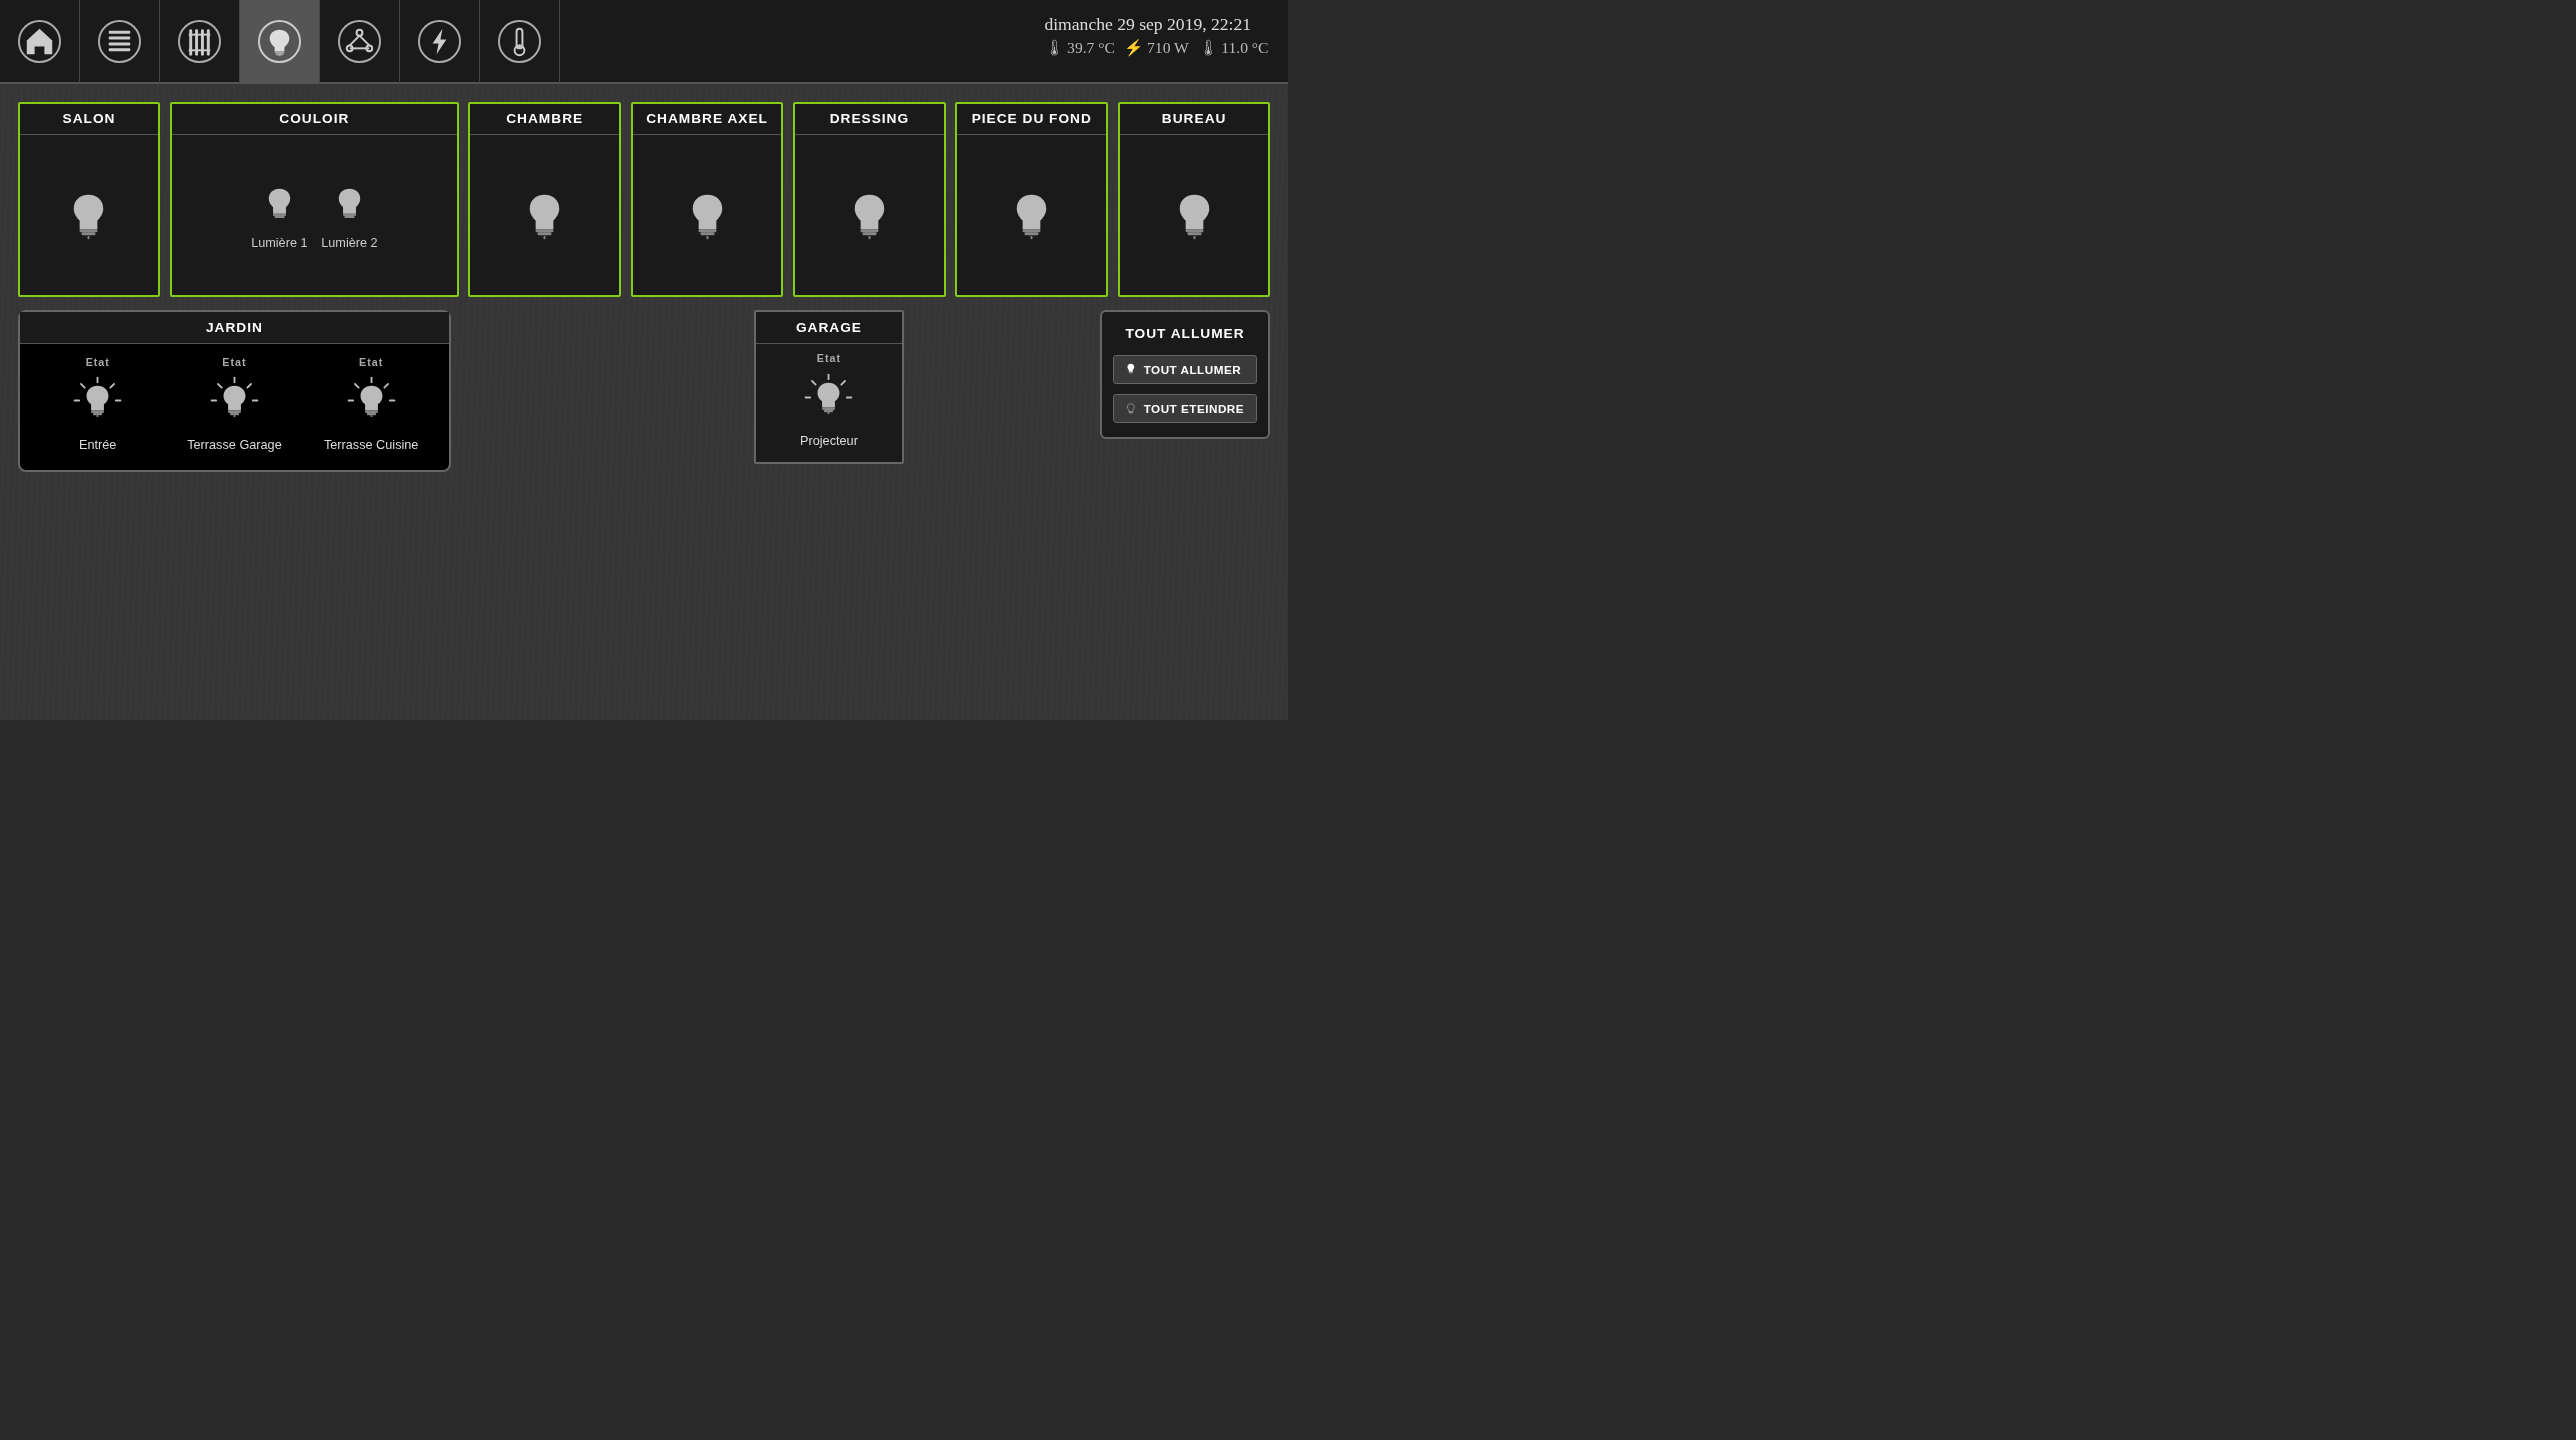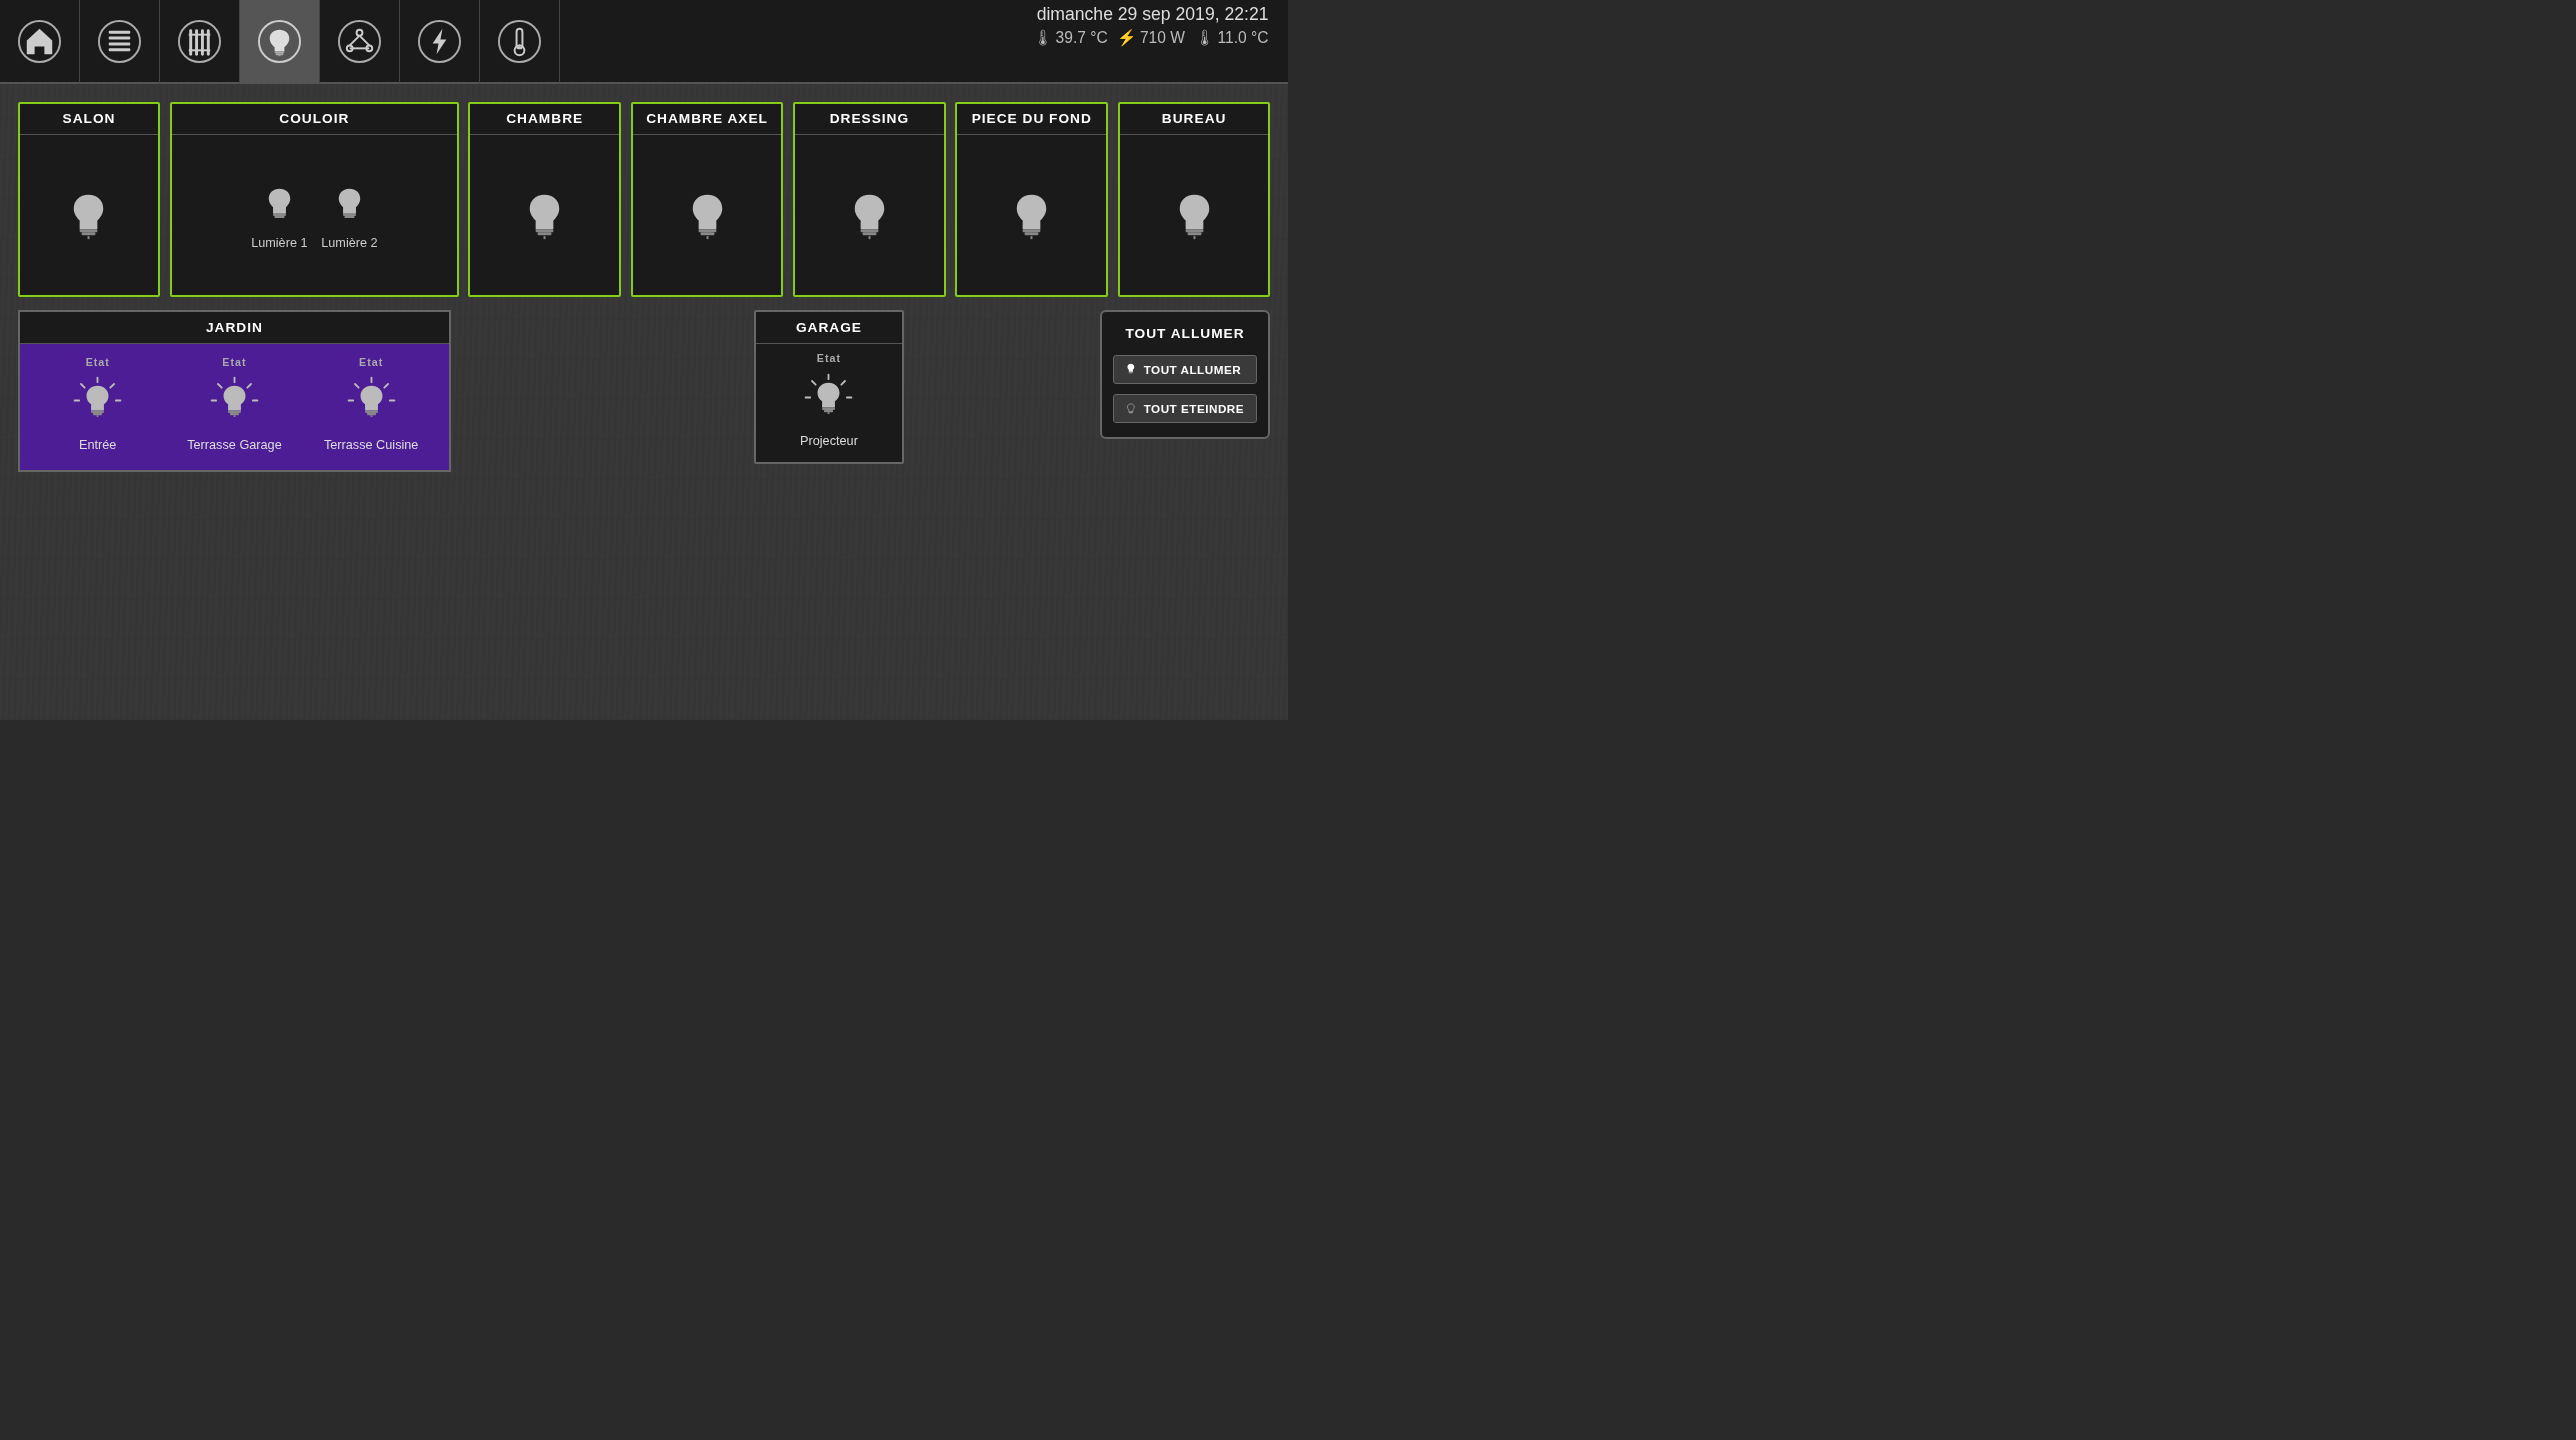--- a/index.html
+++ b/index.html
@@ -75,23 +75,24 @@
     }
 
     .nav-icon-btn svg {
       width: 45px;
       height: 45px;
     }
 
     .top-right-info {
       position: absolute;
       right: 19.5px;
-      top: 4px;
-      text-align: right;
+      top: 14px;
+      text-align: left;
       color: #ccc;
+      font-family: Liberation Serif, serif;
     }
 
     .datetime {
       font-size: 17.6px;
       color: #ddd;
       margin-bottom: 3.9px;
     }
 
     .sensors {
       font-size: 15.6px;
@@ -210,23 +211,23 @@
     
     .bottom-row {
       display: flex;
       gap: 9.8px;
       align-items: flex-start;
     }
 
     
     .card-jardin {
       width: 566px;
-      background: #4c1d95;
+      background: #000000;
       border: 2px solid #666;
-      border-radius: 0;
+      border-radius: 8px;
     }
 
     .card-jardin .room-card-title {
       font-size: 13.7px;
     }
 
     .jardin-body {
       display: flex;
       flex-direction: row;
       align-items: flex-start;

